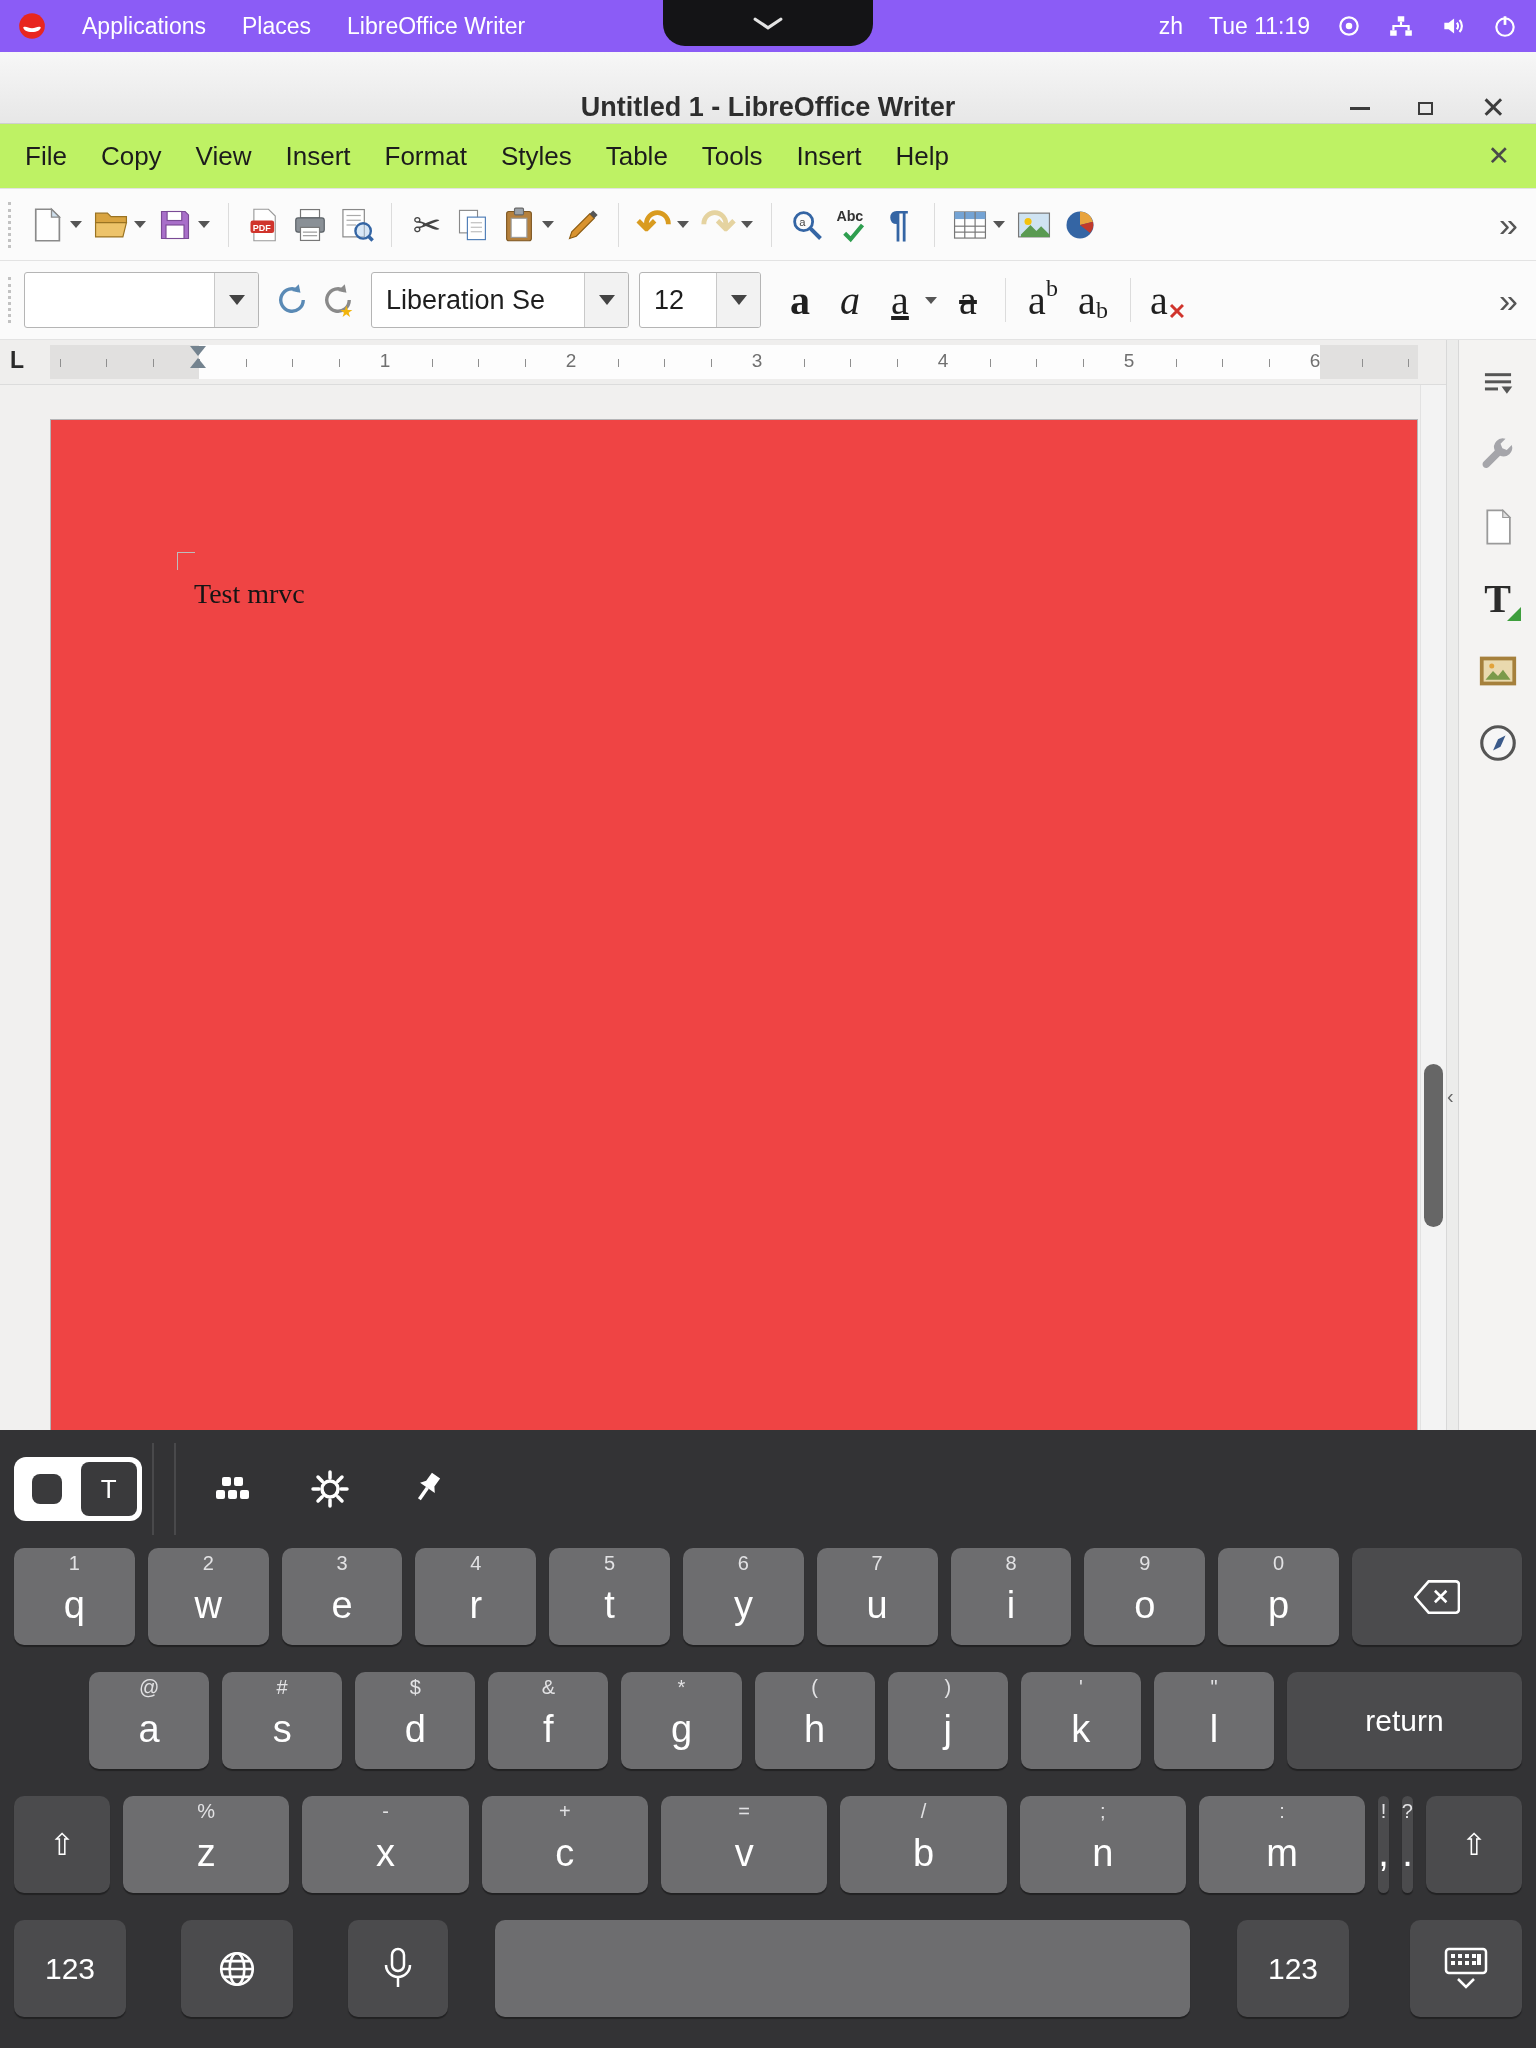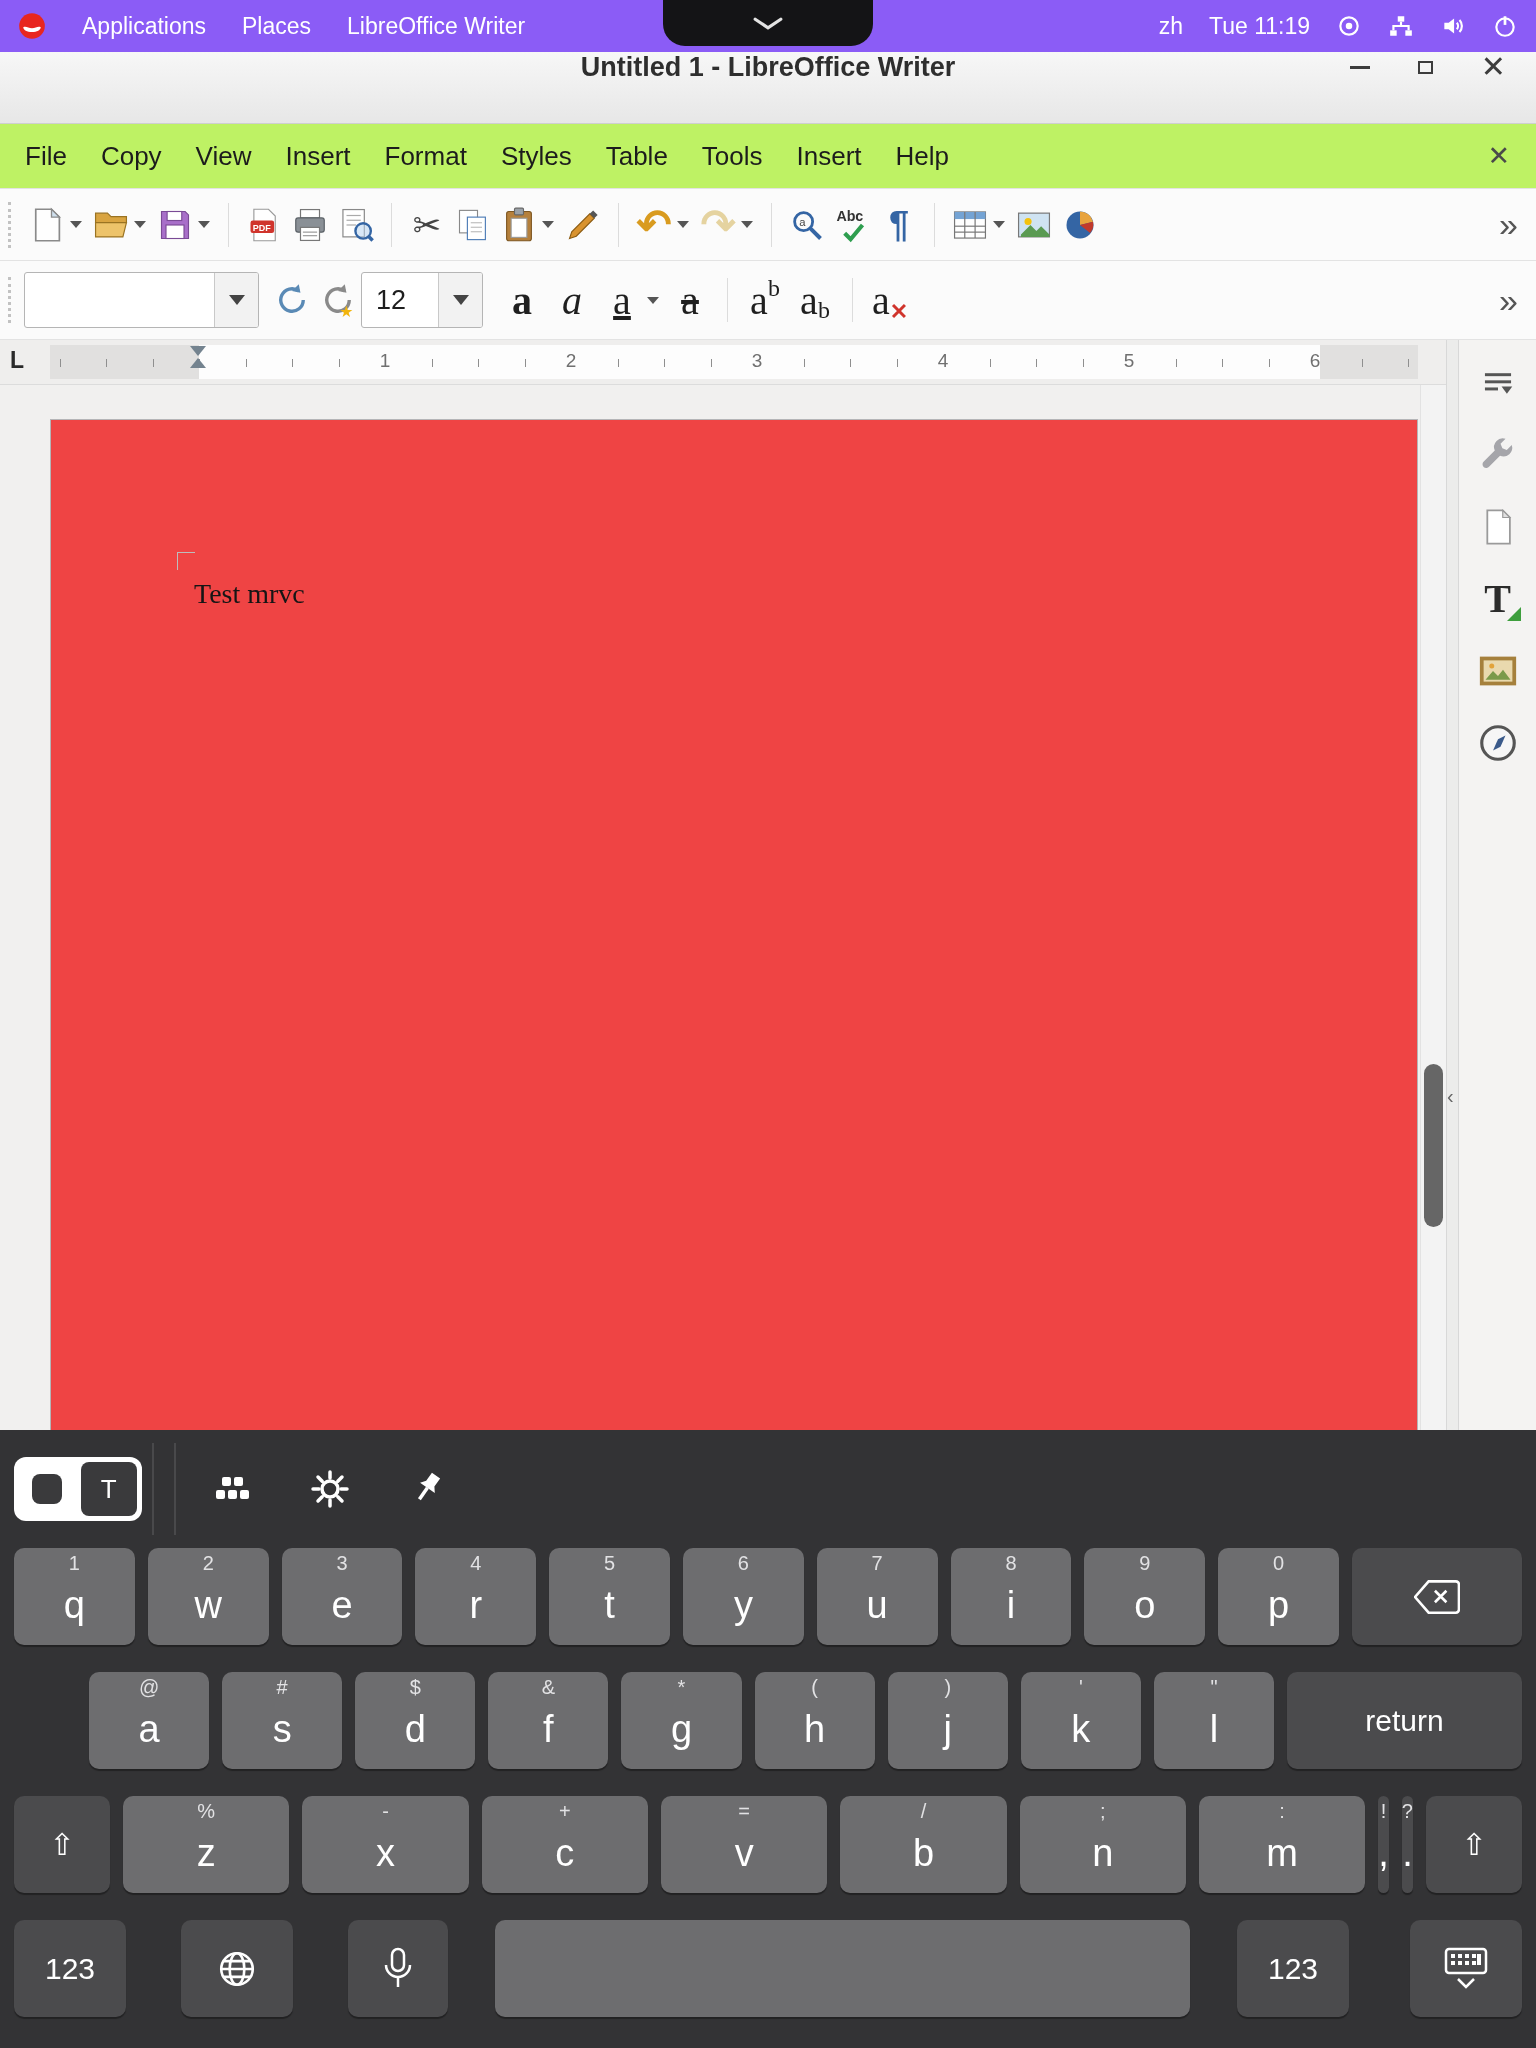--- a/index.html
+++ b/index.html
@@ -8,21 +8,21 @@
   svg{display:block}
 
   
   .gnome-bar{height:52px;background:#8b5cf6;color:#fff;display:flex;align-items:center;padding:0 18px;position:relative;z-index:20;font-size:23px}
   .gb-left{display:flex;align-items:center;gap:36px}
   .gb-right{margin-left:auto;display:flex;align-items:center;gap:26px}
   .gb-item{cursor:default}
   .notch{position:absolute;left:50%;top:0;transform:translateX(-50%);width:210px;height:46px;background:#141416;border-radius:0 0 22px 22px;display:flex;align-items:center;justify-content:center}
 
   
-  .title-bar{height:72px;background:linear-gradient(#f7f7f7,#e7e7e7);border-bottom:1px solid #cfcfcf;display:flex;align-items:flex-start;justify-content:center;position:relative}
+  .title-bar{height:72px;background:linear-gradient(#f7f7f7,#e7e7e7);border-bottom:1px solid #cfcfcf;display:flex;align-items:flex-end;justify-content:center;position:relative}
   .tb-title{font-size:27px;font-weight:bold;color:#2e2e2e}
   .win-controls{position:absolute;right:30px;display:flex;align-items:center;gap:48px}
   .wc-min{width:20px;height:3px;background:#3c3c3c}
   .wc-restore{width:15px;height:13px;border:2px solid #3c3c3c}
   .wc-close{font-size:30px;color:#3c3c3c;line-height:1}
 
   
   .menu-bar{height:65px;background:#bef264;border-bottom:1px solid #e3e3e3;display:flex;align-items:center;padding:0 8px;font-size:26px;color:#1c1c1c}
   .menu-items{display:flex;align-items:center}
   .menu-item{padding:0 17px}
@@ -395,20 +395,26 @@
   <span class="tbtn">
     <span>
         <svg width="36" height="36" viewBox="0 0 32 32">
           <path d="M26 16a10 10 0 1 1-4-8" fill="none" stroke="#8a8a8a" stroke-width="3"></path>
           <path d="M22 2l1.5 7.5L16 8z" fill="#8a8a8a"></path>
           <text x="17" y="31" font-size="14" fill="#f2b50d">★</text>
         </svg>
       </span>
   </span>
 
+  <div class="combo combo-font">
+    <span class="combo-text">Liberation Se</span>
+    <span class="combo-btn">
+        <span class="tri"></span>
+      </span>
+  </div>
 
   <div class="combo combo-size">
     <span class="combo-text">12</span>
     <span class="combo-btn">
         <span class="tri"></span>
       </span>
   </div>
 
   <span class="fmt fmt-b">a</span>
   <span class="fmt fmt-i">a</span>

